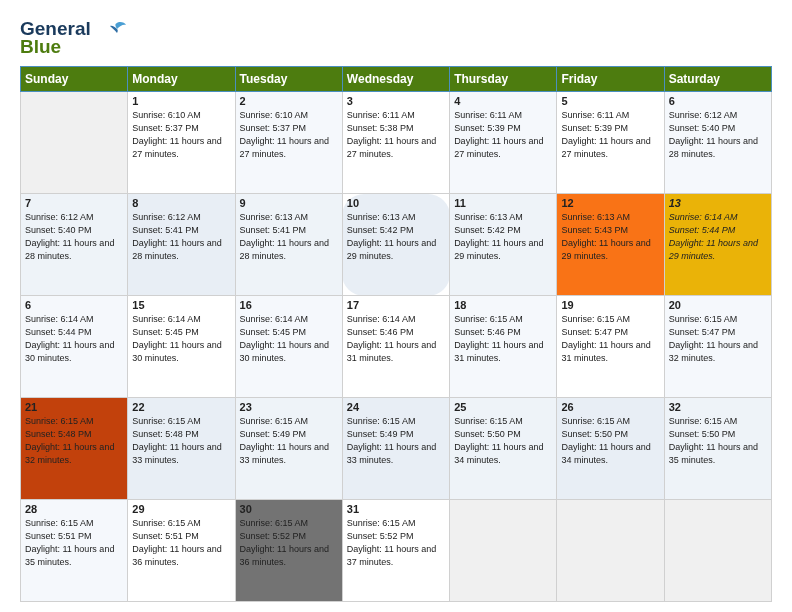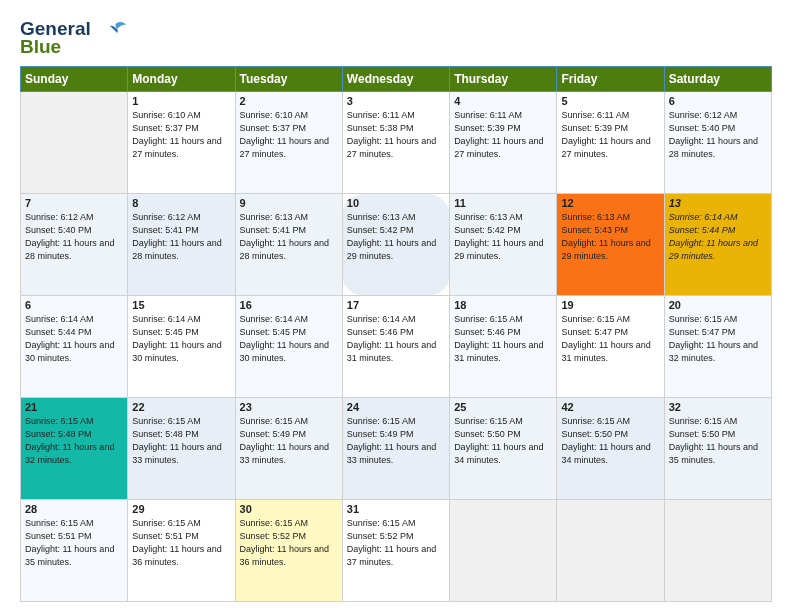--- a/index.html
+++ b/index.html
@@ -280,21 +280,21 @@
           <td style="background: rgb(245, 248, 252);">
         <span class="day-num">20</span>
         <div class="day-info">
           Sunrise: 6:15 AM<br>
           Sunset: 5:47 PM<br>
           Daylight: 11 hours and 32 minutes.
         </div>
       </td>
         </tr>
         <tr>
-          <td style="background: #14b8a6; margin-left: 8px;">
+          <td style="background: #c2410c; margin-left: 8px;">
         <span class="day-num">21</span>
         <div class="day-info">
           Sunrise: 6:15 AM<br>
           Sunset: 5:48 PM<br>
           Daylight: 11 hours and 32 minutes.
         </div>
       </td>
           <td style="background: rgb(232, 238, 245);">
         <span class="day-num">22</span>
         <div class="day-info">
@@ -321,21 +321,21 @@
       </td>
           <td style="background: rgb(238, 243, 248);">
         <span class="day-num">25</span>
         <div class="day-info">
           Sunrise: 6:15 AM<br>
           Sunset: 5:50 PM<br>
           Daylight: 11 hours and 34 minutes.
         </div>
       </td>
           <td style="background: rgb(232, 238, 245);">
-        <span class="day-num">42</span>
+        <span class="day-num">26</span>
         <div class="day-info">
           Sunrise: 6:15 AM<br>
           Sunset: 5:50 PM<br>
           Daylight: 11 hours and 34 minutes.
         </div>
       </td>
           <td style="background: rgb(238, 243, 248);">
         <span class="day-num">32</span>
         <div class="day-info">
           Sunrise: 6:15 AM<br>
@@ -354,21 +354,21 @@
         </div>
       </td>
           <td style="background: rgb(255, 255, 255);">
         <span class="day-num">29</span>
         <div class="day-info">
           Sunrise: 6:15 AM<br>
           Sunset: 5:51 PM<br>
           Daylight: 11 hours and 36 minutes.
         </div>
       </td>
-          <td style="background: #fef9c3;">
+          <td style="background: #737373;">
         <span class="day-num">30</span>
         <div class="day-info">
           Sunrise: 6:15 AM<br>
           Sunset: 5:52 PM<br>
           Daylight: 11 hours and 36 minutes.
         </div>
       </td>
           <td style="background: rgb(255, 255, 255);">
         <span class="day-num">31</span>
         <div class="day-info">

